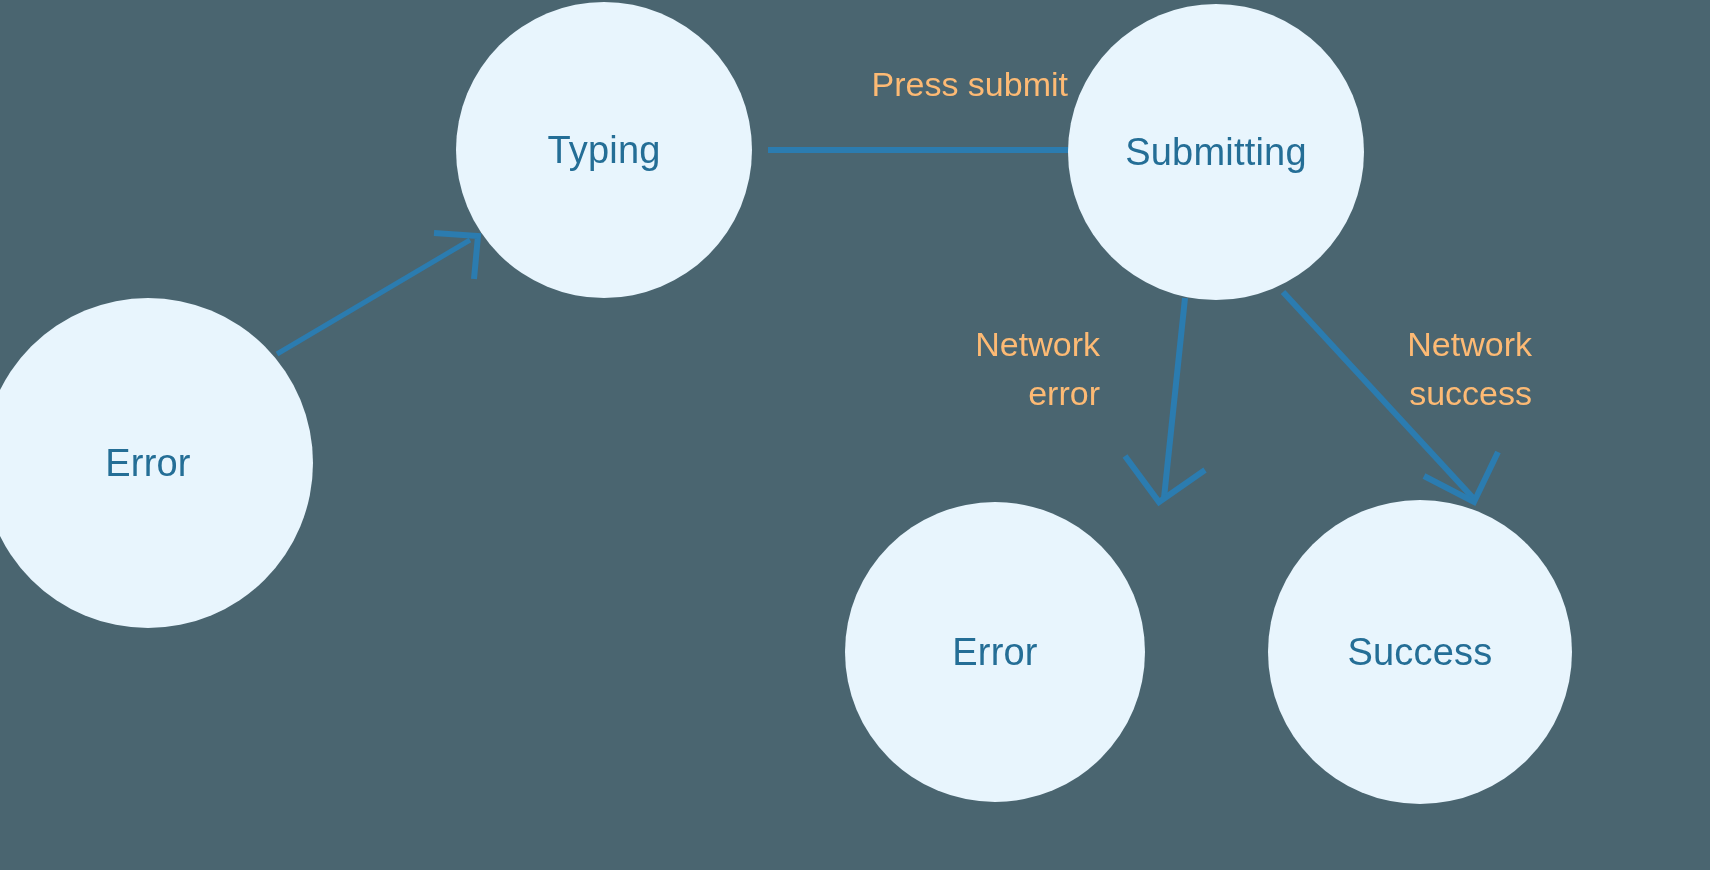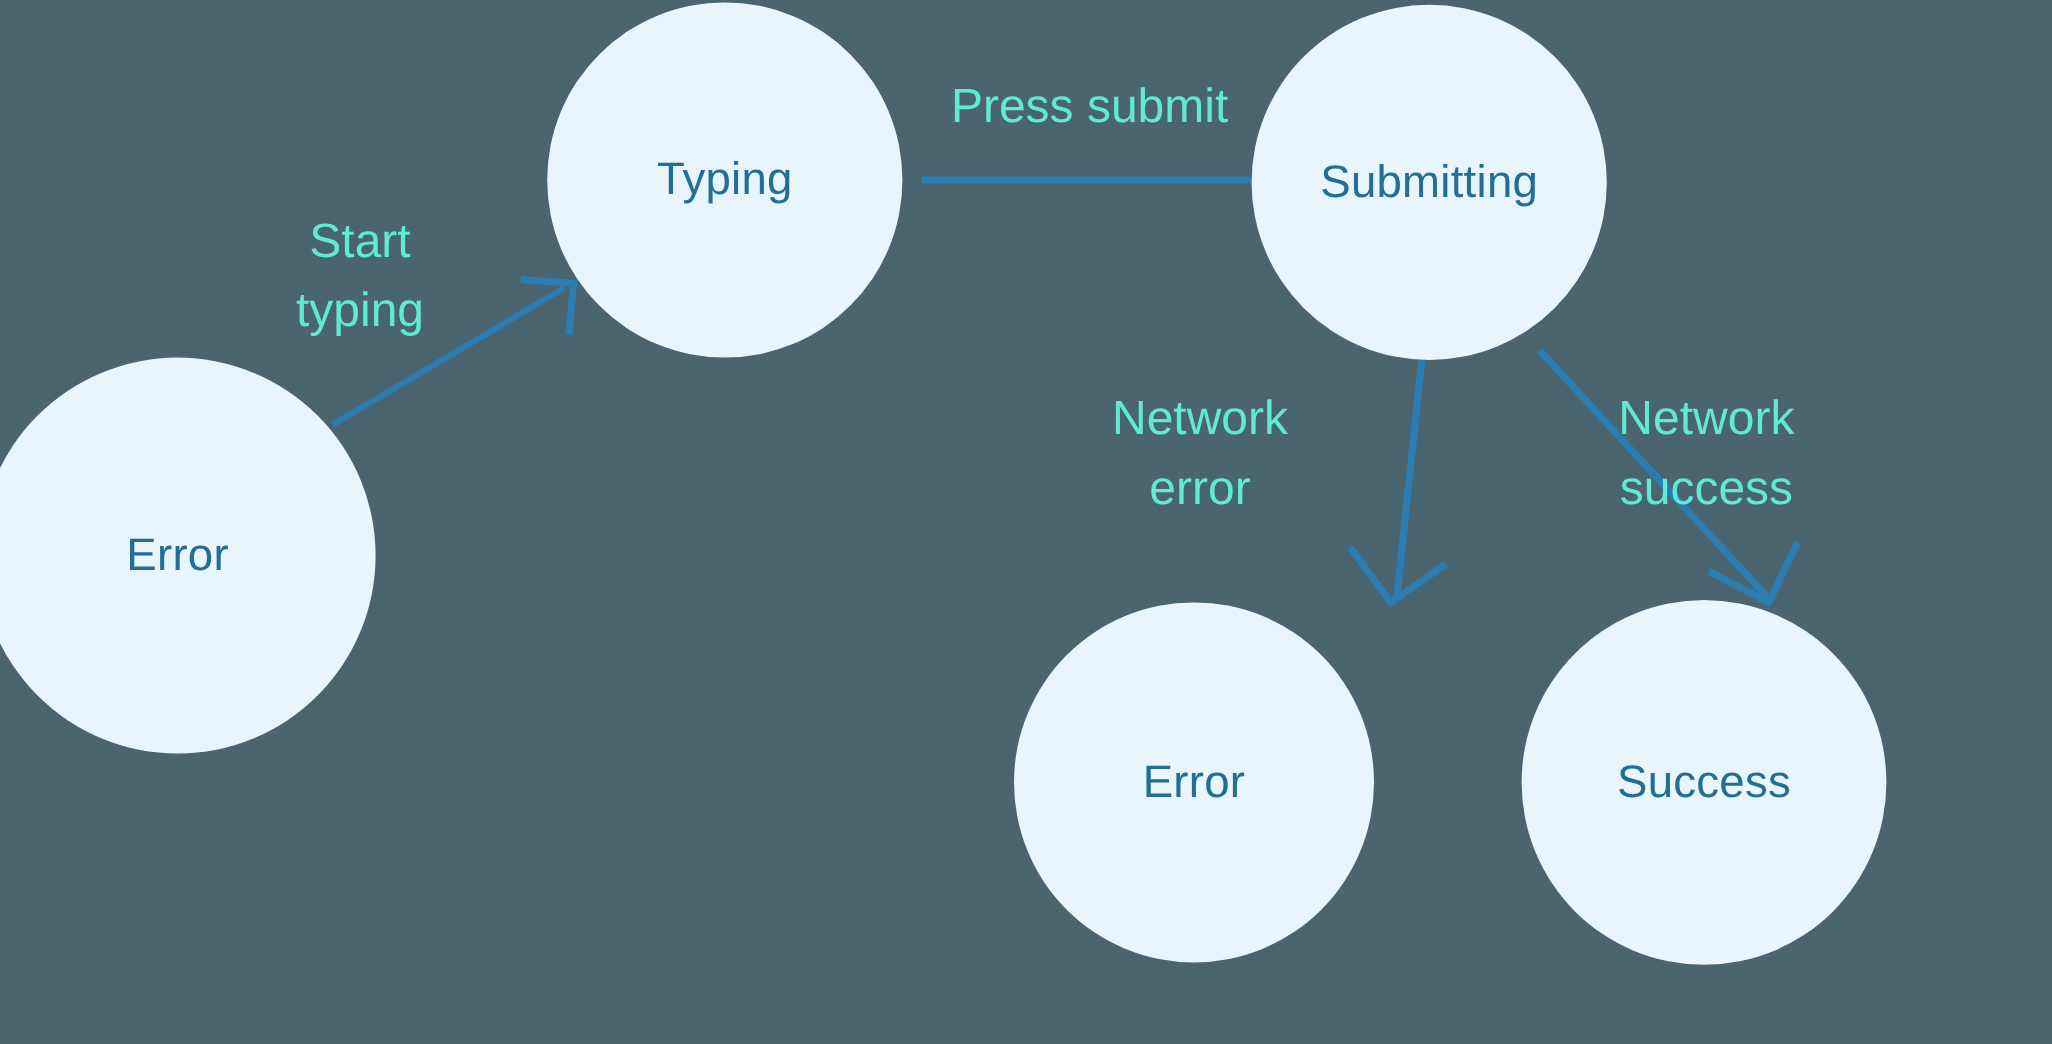--- a/index.html
+++ b/index.html
@@ -41,25 +41,25 @@
     font-size: 38px;
     font-weight: 400;
     letter-spacing: 0.2px;
     line-height: 1;
     text-align: center;
     white-space: nowrap;
     user-select: none;
   }
   .edge-label {
     position: absolute;
-    color: #5eead4;
-    font-size: 40px;
+    color: #fdba74;
+    font-size: 34px;
     font-weight: 400;
     line-height: 1.45;
-    text-align: center;
+    text-align: right;
     white-space: pre-line;
     user-select: none;
     pointer-events: none;
   }
 </style>
 </head>
 <body>
 
 <div id="diagram-root">
 
@@ -88,34 +88,32 @@
   </svg>
 
   <div class="node" style="left:-17px; top:298px; width:330px; height:330px;">
     <span class="node-label">Error</span>
   </div>
 
   <div class="node" style="left:456px; top:2px; width:296px; height:296px;">
     <span class="node-label">Typing</span>
   </div>
 
-  <div class="node" style="left:1043px; top:4px; width:296px; height:296px;">
+  <div class="node" style="left:1068px; top:4px; width:296px; height:296px;">
     <span class="node-label">Submitting</span>
   </div>
 
   <div class="node" style="left:845px; top:502px; width:300px; height:300px;">
     <span class="node-label">Error</span>
   </div>
 
   <div class="node" style="left:1268px; top:500px; width:304px; height:304px;">
     <span class="node-label">Success</span>
   </div>
 
-  <div class="edge-label" style="left:200px; top:172px; width:200px;">Start
-typing</div>
 
   <div class="edge-label" style="left:748px; top:60px; width:320px;">Press submit</div>
 
   <div class="edge-label" style="left:900px; top:320px; width:200px;">Network
 error</div>
 
   <div class="edge-label" style="left:1312px; top:320px; width:220px;">Network
 success</div>
 
 </div>

